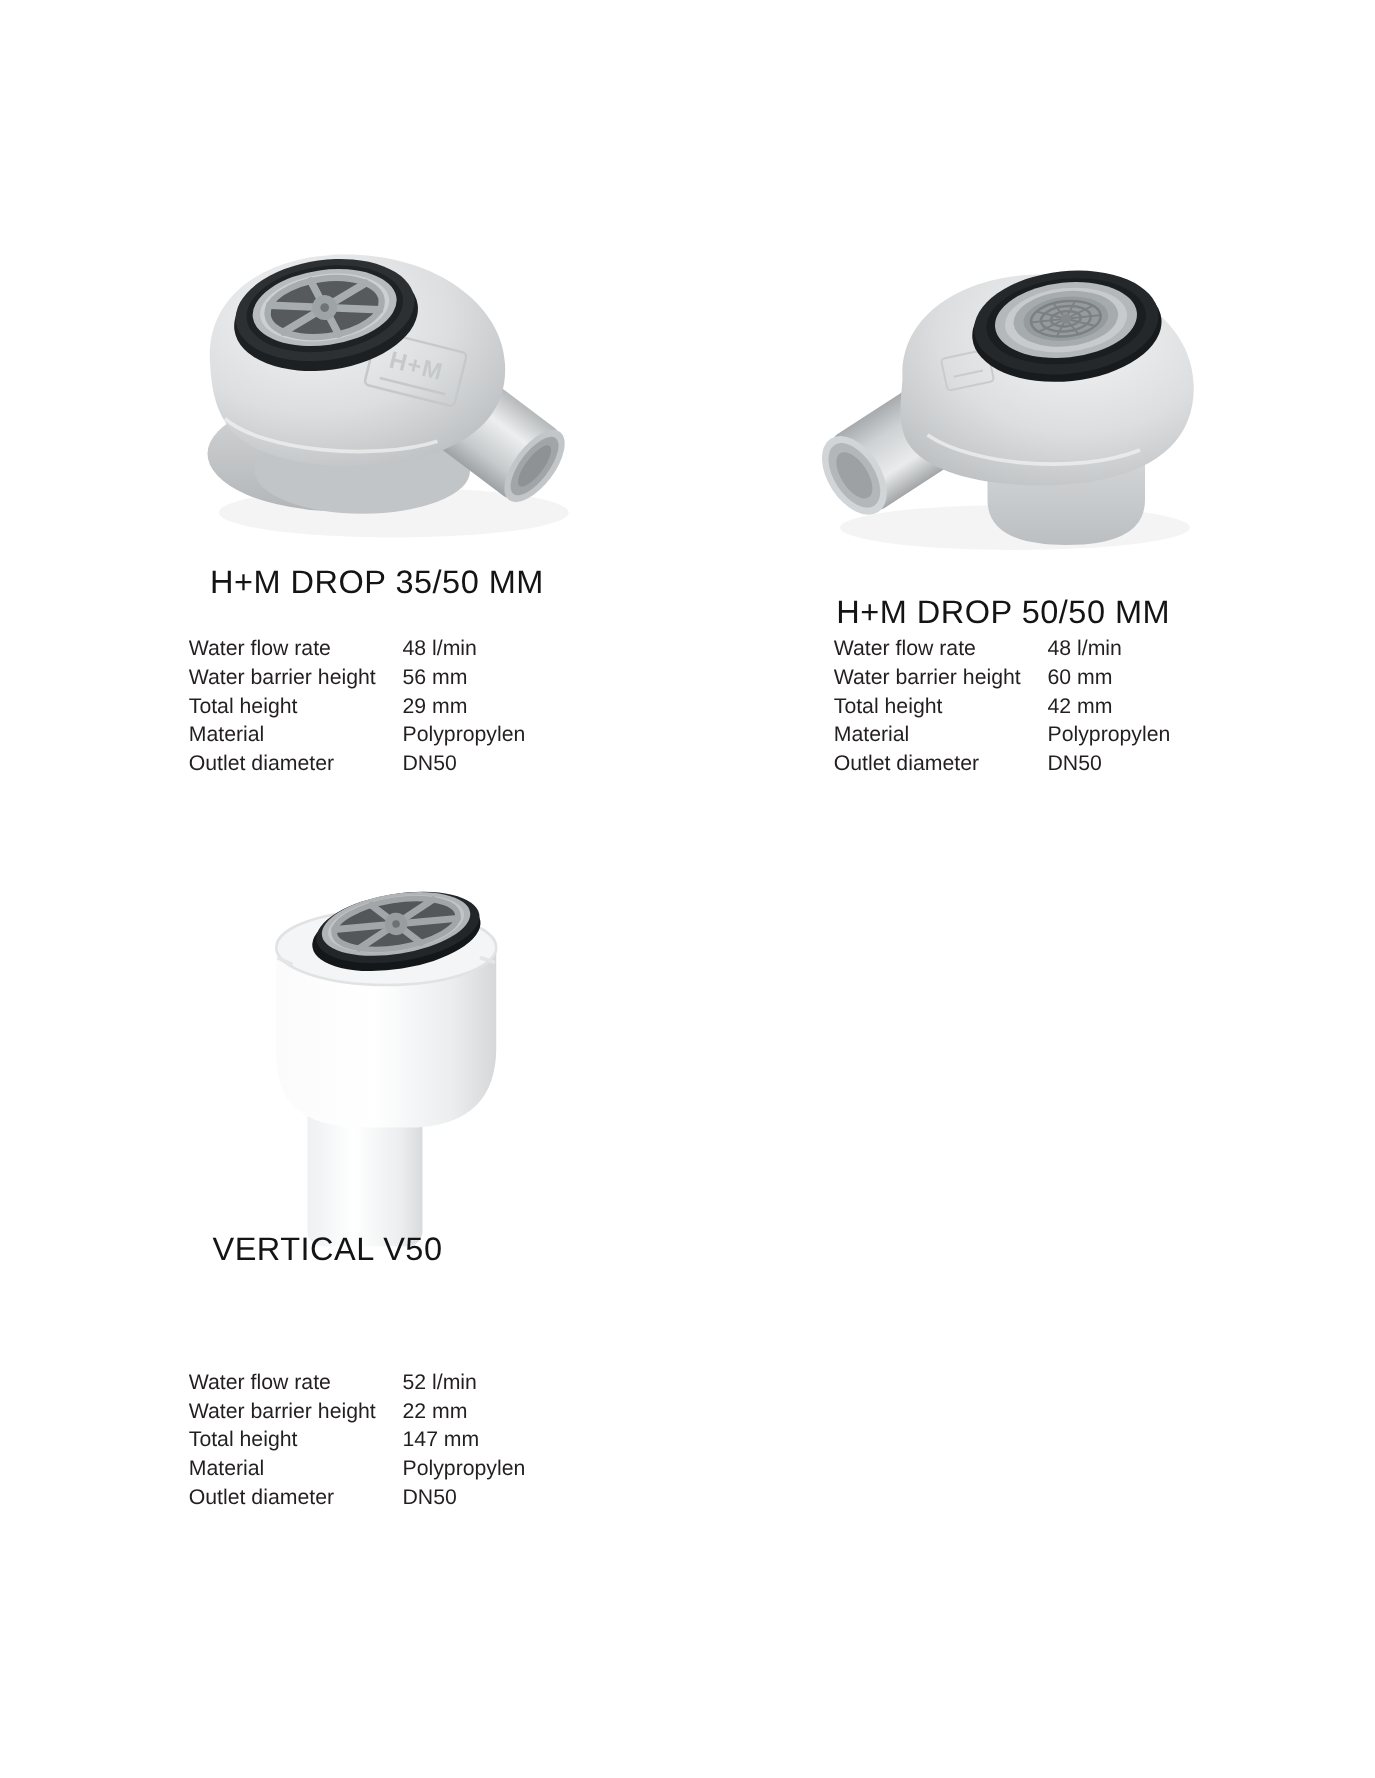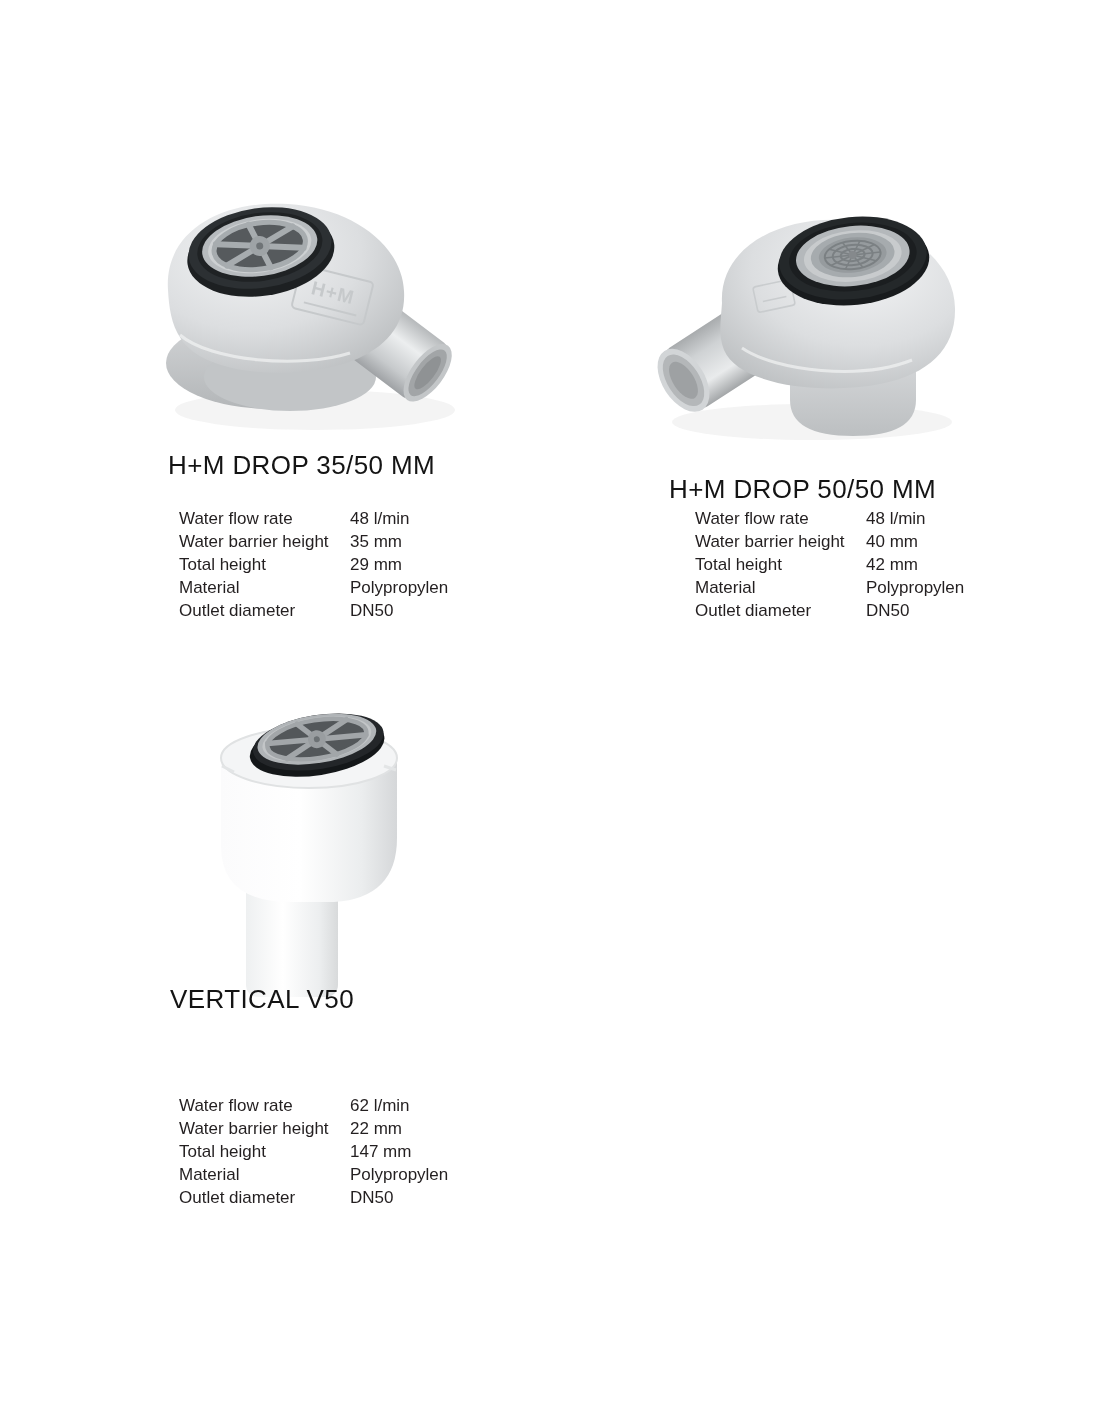--- a/index.html
+++ b/index.html
@@ -8,21 +8,21 @@
     width:1100px; height:1422px; position:relative; overflow:hidden;
     font-family:"Liberation Sans", sans-serif; color:#231f20;
   }
   .product-image { position:absolute; }
   .card-title {
     position:absolute; font-weight:400; font-size:26px; line-height:30px;
     letter-spacing:0.4px; color:#141414; white-space:nowrap;
   }
   .spec-table {
     position:absolute; display:grid; grid-template-columns:171px auto;
-    font-size:17px; line-height:23px; color:#231f20;margin-left:28px;
+    font-size:17px; line-height:23px; color:#231f20;
   }
   .spec-label, .spec-value { white-space:nowrap; }
   
   #img-1   { left:150px; top:185px;  width:332px; height:258px; }
   #img-2   { left:642px; top:200px;  width:325px; height:248px; }
   #img-3   { left:206px; top:700px;  width:202px; height:304px; }
   #title-1 { left:168px; top:450px; }
   #title-2 { left:669px; top:474px; }
   #title-3 { left:170px; top:984px; }
   #specs-1 { left:151px; top:507px; }
@@ -213,45 +213,45 @@
 </svg>
 
 <h2 id="title-1" class="card-title">H+M DROP 35/50 MM</h2>
 <h2 id="title-2" class="card-title">H+M DROP 50/50 MM</h2>
 <h2 id="title-3" class="card-title">VERTICAL V50</h2>
 
 <div id="specs-1" class="spec-table">
   <div class="spec-label">Water flow rate</div>
   <div class="spec-value">48 l/min</div>
   <div class="spec-label">Water barrier height</div>
-  <div class="spec-value">35 mm</div>
+  <div class="spec-value">56 mm</div>
   <div class="spec-label">Total height</div>
   <div class="spec-value">29 mm</div>
   <div class="spec-label">Material</div>
   <div class="spec-value">Polypropylen</div>
   <div class="spec-label">Outlet diameter</div>
   <div class="spec-value">DN50</div>
 </div>
 
 <div id="specs-2" class="spec-table">
   <div class="spec-label">Water flow rate</div>
   <div class="spec-value">48 l/min</div>
   <div class="spec-label">Water barrier height</div>
-  <div class="spec-value">40 mm</div>
+  <div class="spec-value">60 mm</div>
   <div class="spec-label">Total height</div>
   <div class="spec-value">42 mm</div>
   <div class="spec-label">Material</div>
   <div class="spec-value">Polypropylen</div>
   <div class="spec-label">Outlet diameter</div>
   <div class="spec-value">DN50</div>
 </div>
 
 <div id="specs-3" class="spec-table">
   <div class="spec-label">Water flow rate</div>
-  <div class="spec-value">62 l/min</div>
+  <div class="spec-value">52 l/min</div>
   <div class="spec-label">Water barrier height</div>
   <div class="spec-value">22 mm</div>
   <div class="spec-label">Total height</div>
   <div class="spec-value">147 mm</div>
   <div class="spec-label">Material</div>
   <div class="spec-value">Polypropylen</div>
   <div class="spec-label">Outlet diameter</div>
   <div class="spec-value">DN50</div>
 </div>
 

